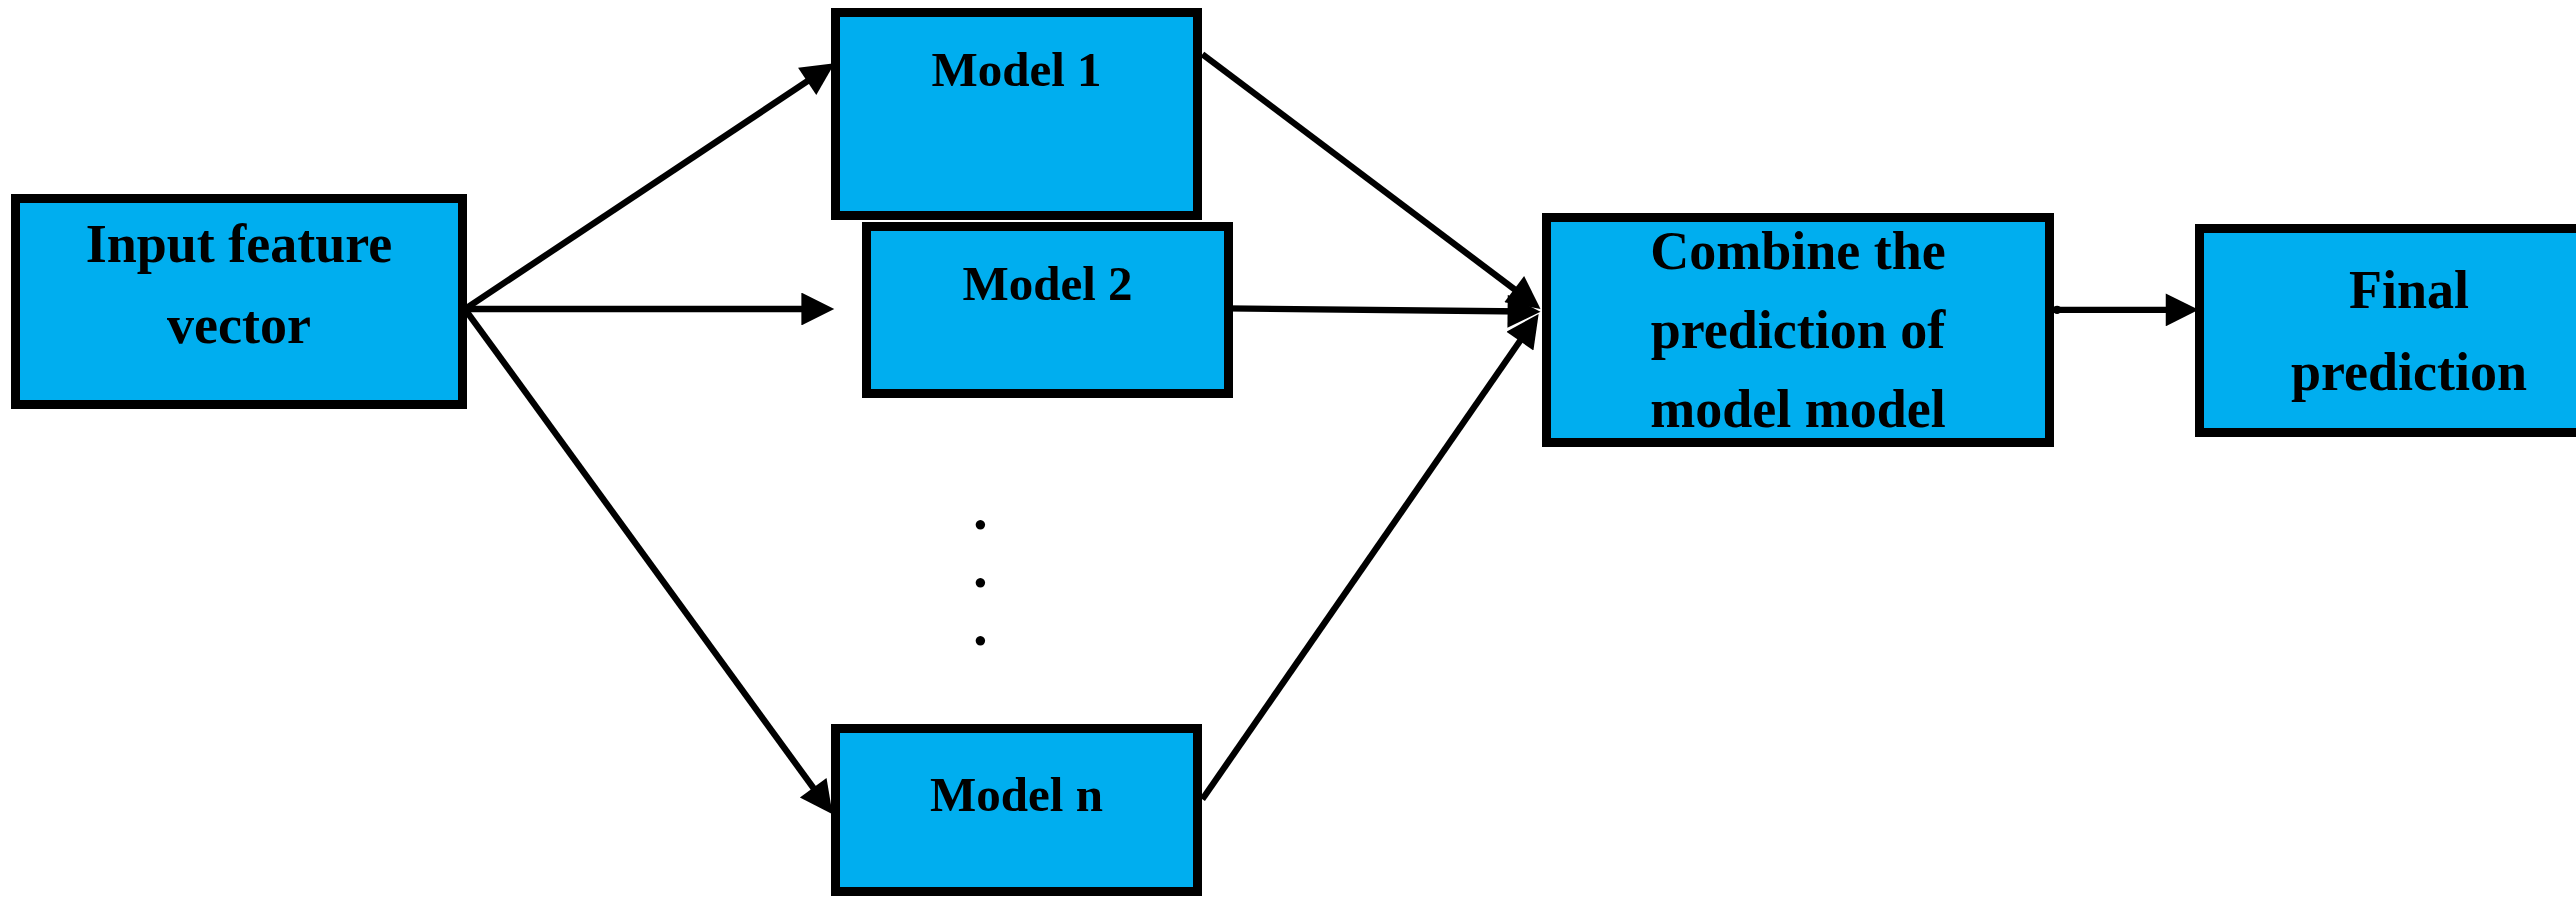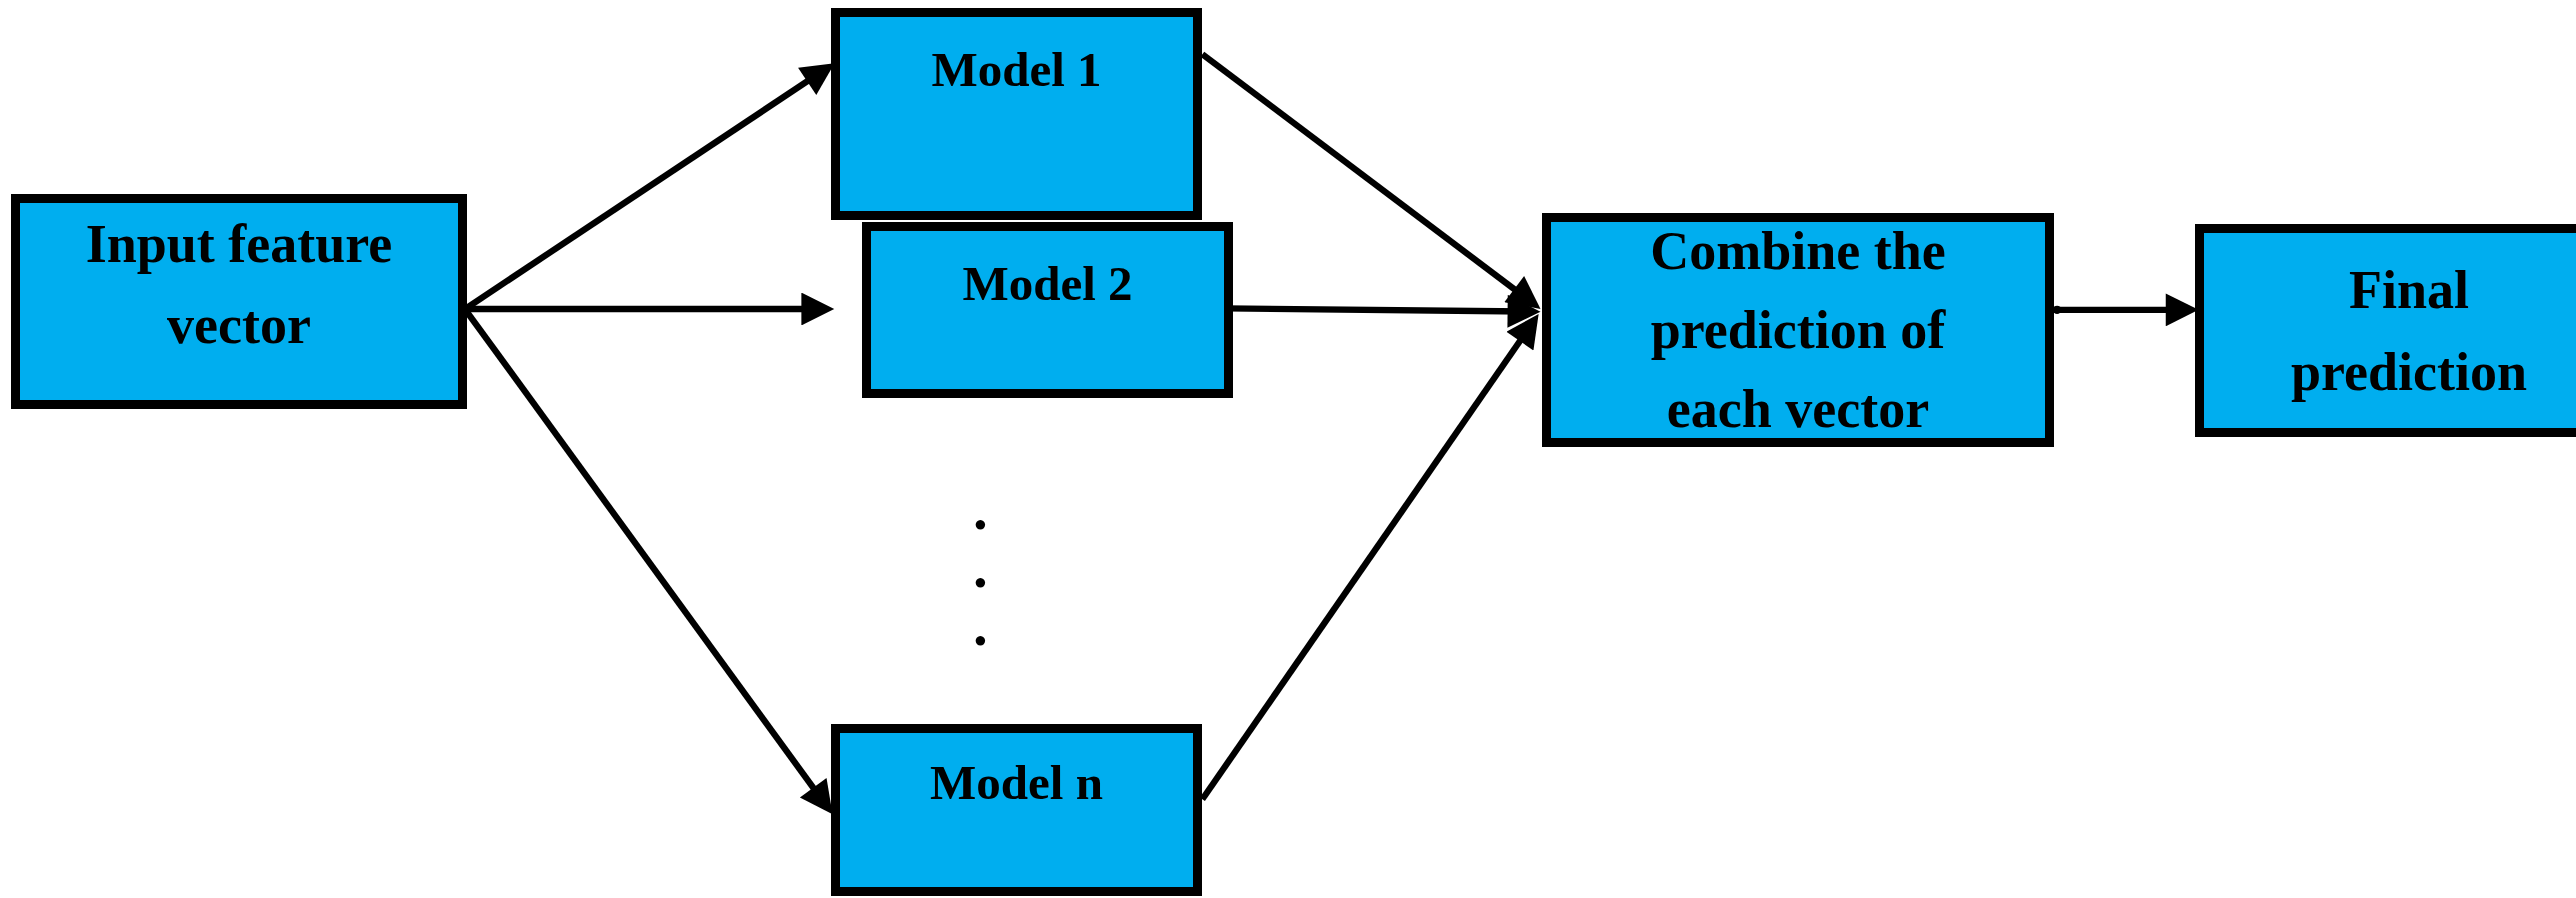--- a/index.html
+++ b/index.html
@@ -35,21 +35,21 @@
     text-align: center;
     line-height: 81px;
   }
   .box--top { justify-content: flex-start; }
   .box--center { justify-content: center; }
   .tline { white-space: nowrap; }
 
   .box-input   { left: 11px;   top: 194px; width: 456px; height: 215px; font-size: 54px; padding-top: 1px; }
   .box-model1  { left: 831px;  top: 8.4px;  width: 371px; height: 212px; font-size: 49px; padding-top: 11.8px; }
   .box-model2  { left: 862px;  top: 222px; width: 371px; height: 176px; font-size: 49px; padding-top: 11.8px; }
-  .box-modeln  { left: 831px;  top: 724px; width: 371px; height: 172px; font-size: 49px; padding-top: 9px; }
+  .box-modeln  { left: 831px;  top: 724px; width: 371px; height: 172px; font-size: 49px; padding-top: 21px; }
   .box-combine { left: 1542px; top: 213px; width: 512px; height: 234px; font-size: 54px; line-height: 79px; }
   .box-final   { left: 2195px; top: 224px; width: 428px; height: 213px; font-size: 54px; line-height: 82px; }
 
   .ellipsis {
     position: absolute;
     left: 955px;
     top: 513px;
     width: 51px;
     height: 138px;
     display: flex;
@@ -105,21 +105,21 @@
     <span>●</span>
   </div>
 
   <div class="box box--top box-modeln">
     <div class="tline">Model n</div>
   </div>
 
   <div class="box box--center box-combine">
     <div class="tline">Combine the</div>
     <div class="tline">prediction of</div>
-    <div class="tline">each vector</div>
+    <div class="tline">model model</div>
   </div>
 
   <div class="box box--center box-final">
     <div class="tline">Final</div>
     <div class="tline">prediction</div>
   </div>
 
 </div>
 
 

